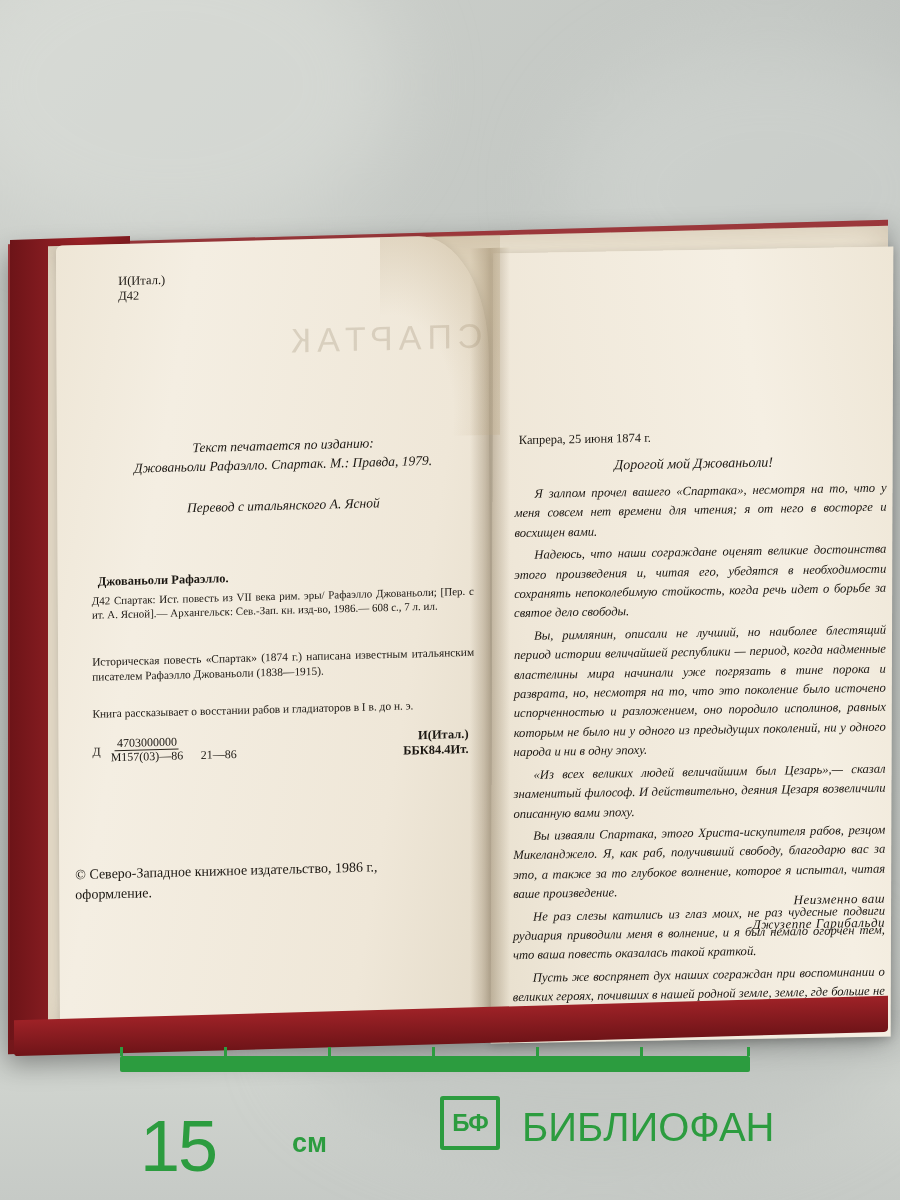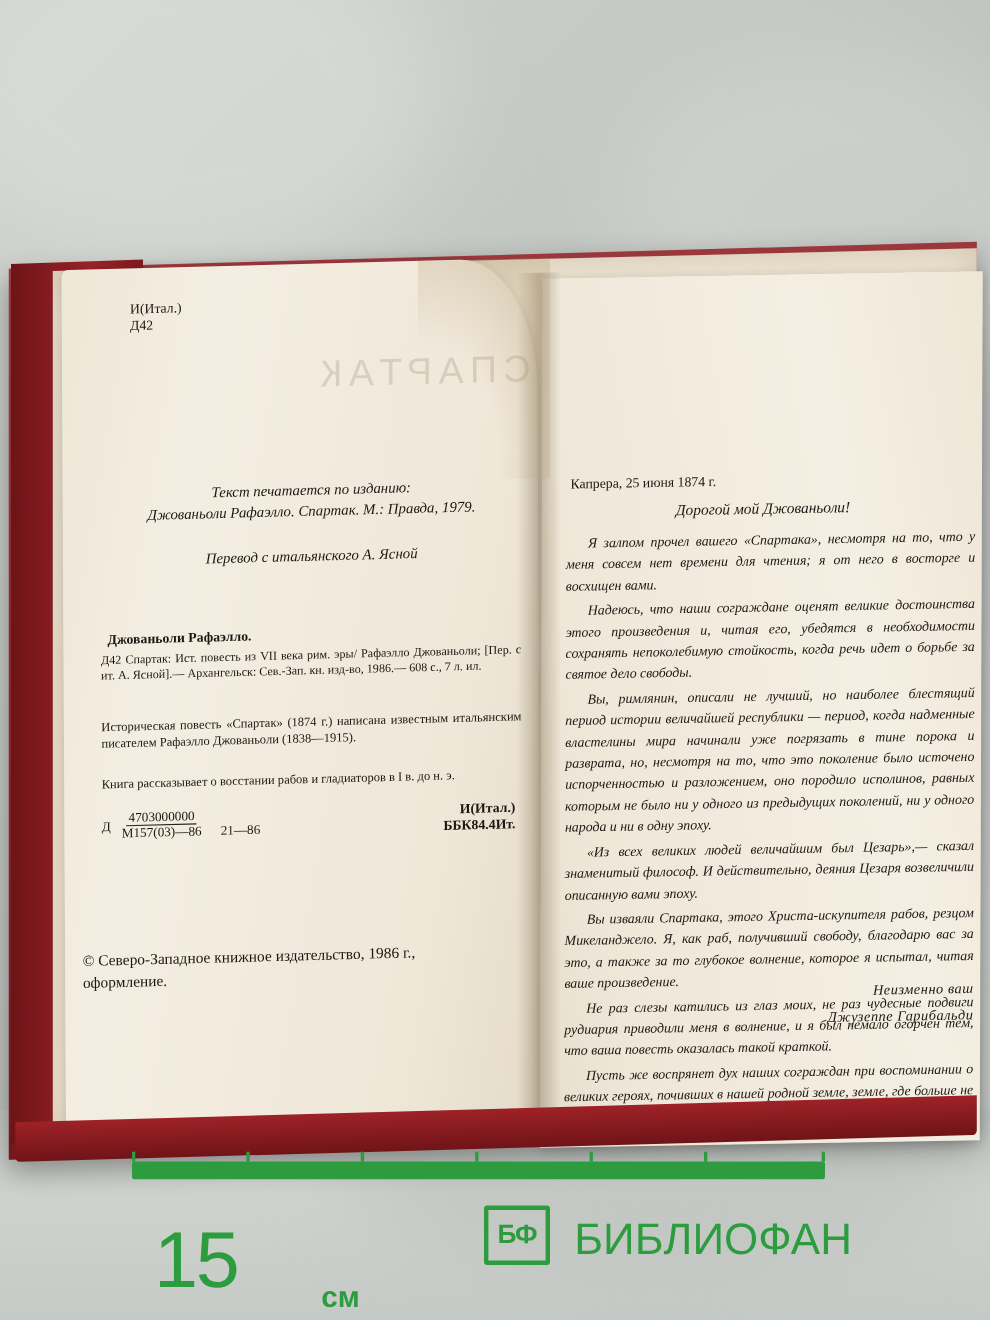--- a/index.html
+++ b/index.html
@@ -264,21 +264,20 @@
     letter-spacing: -2px;
     margin-top: 25px;
   }
   .ruler-unit {
     position: absolute;
     left: 292px; top: 1128px;
     font-family: "Liberation Sans", sans-serif;
     font-weight: bold;
     font-size: 27px;
     color: #2c9c3f;
-    margin-top: 36px;
   }
   .brand {
     position: absolute;
     left: 440px; top: 1096px;
     display: flex;
     align-items: flex-end;
     gap: 22px;
   }
   .brand-mark {
     width: 52px; height: 46px;

